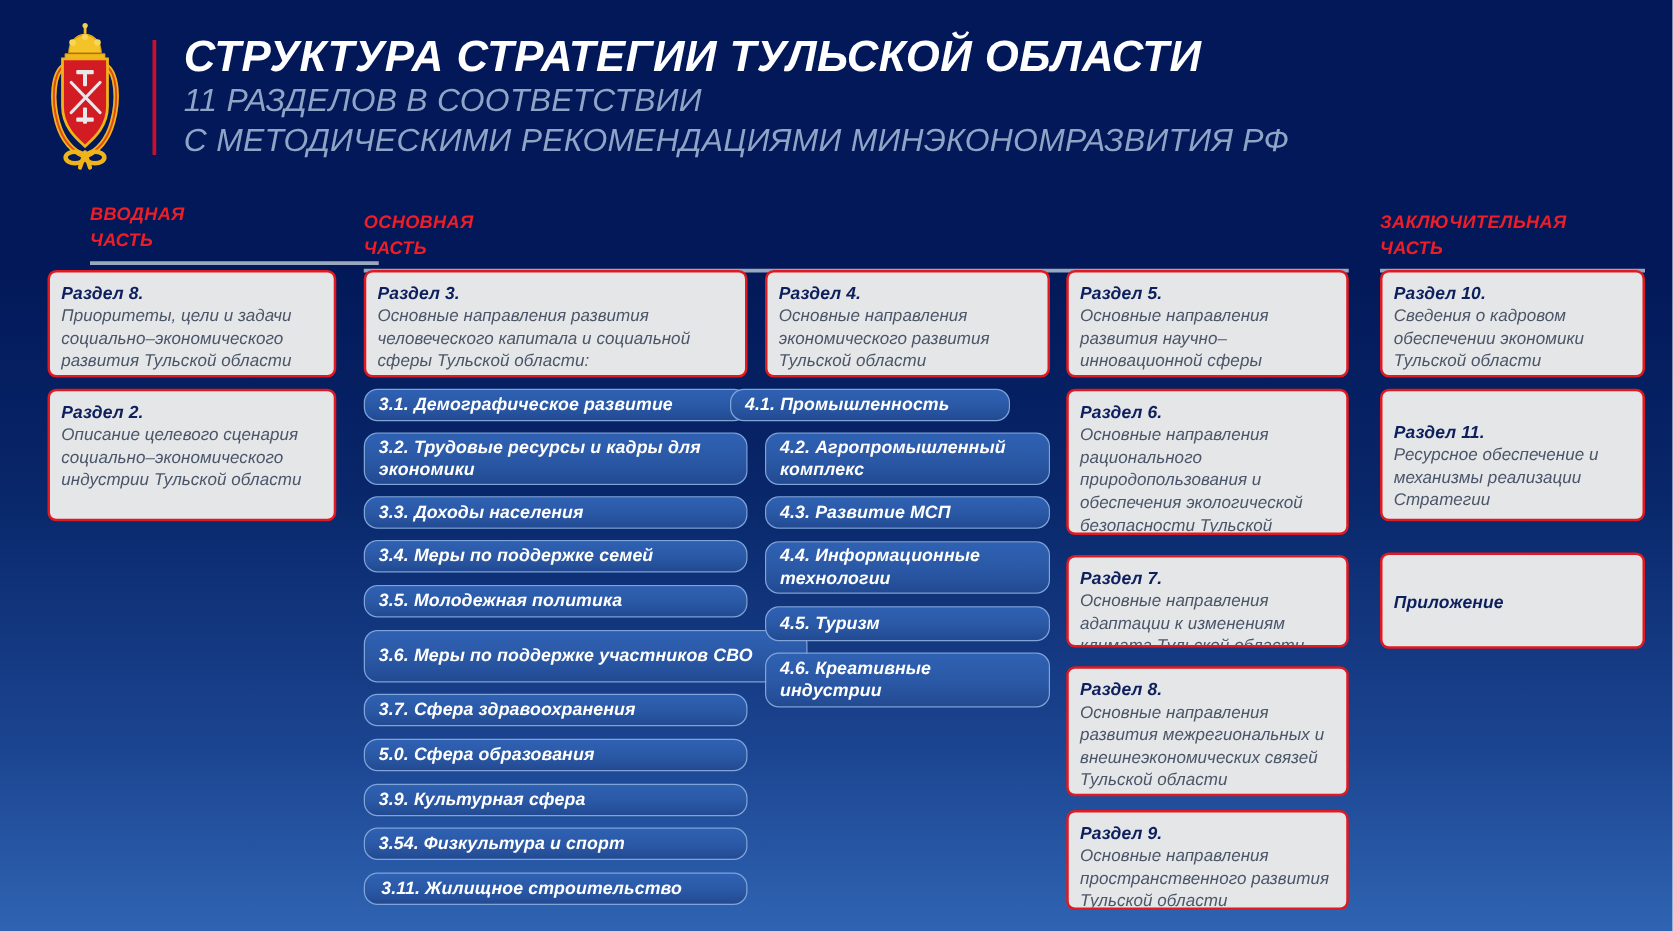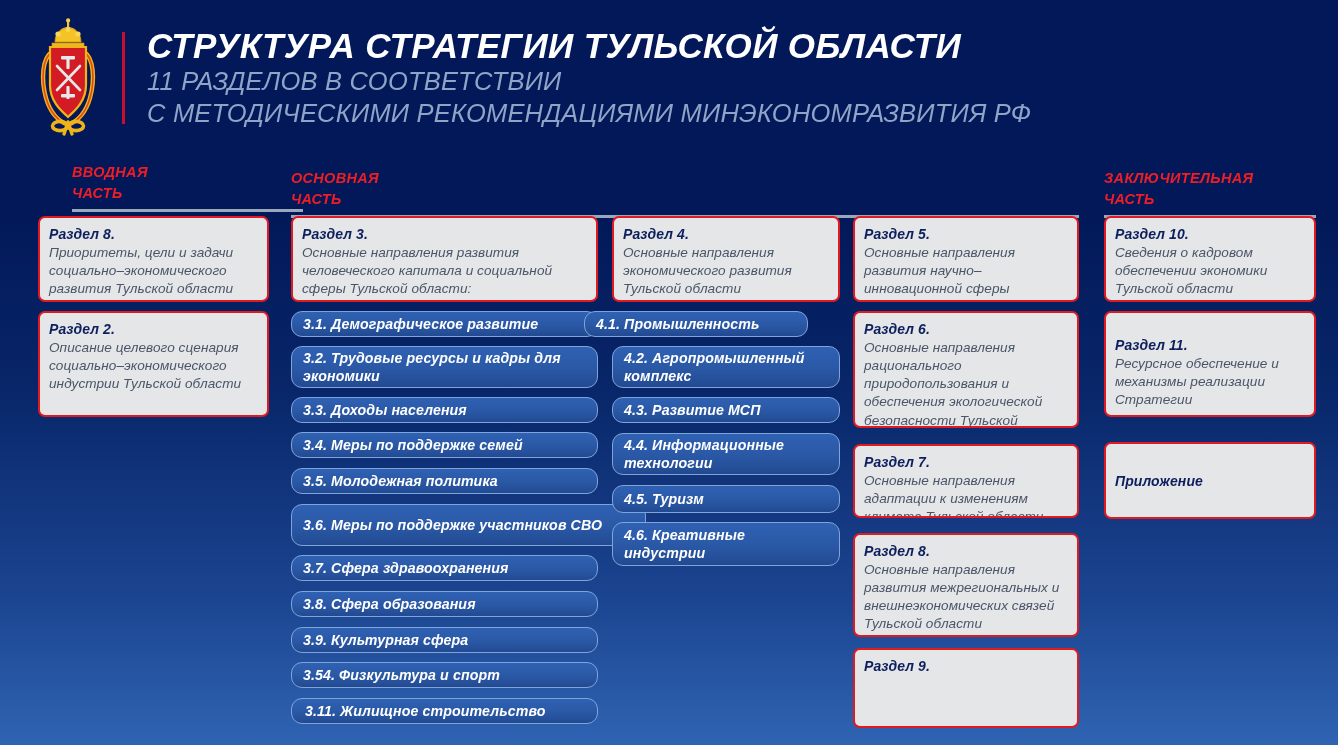--- a/index.html
+++ b/index.html
@@ -243,21 +243,21 @@
 <div class="pill" style="left:291px; top:468px; width:307px; height:26px;">
   <span>3.5. Молодежная политика</span>
 </div>
 <div class="pill" style="left:291px; top:504px; width:355px; height:42px;">
   <span>3.6. Меры по поддержке участников СВО</span>
 </div>
 <div class="pill" style="left:291px; top:555px; width:307px; height:26px;">
   <span>3.7. Сфера здравоохранения</span>
 </div>
 <div class="pill" style="left:291px; top:591px; width:307px; height:26px;">
-  <span>3.8. Сфера образования</span>
+  <span>5.0. Сфера образования</span>
 </div>
 <div class="pill" style="left:291px; top:627px; width:307px; height:26px;">
   <span>3.9. Культурная сфера</span>
 </div>
 <div class="pill" style="left:291px; top:662px; width:307px; height:26px;">
   <span>3.54. Физкультура и спорт</span>
 </div>
 <div class="pill" style="left:291px; top:698px; width:307px; height:26px;padding-left:13px;">
   <span>3.11. Жилищное строительство</span>
 </div>
@@ -301,20 +301,21 @@
   <div class="card-body">Основные направления адаптации к изменениям климата Тульской области</div>
 </div>
 
 <div class="card" style="left:853px; top:533px; width:226px; height:104px;">
   <div class="card-title">Раздел 8.</div>
   <div class="card-body">Основные направления развития межрегиональных и внешнеэкономических связей Тульской области</div>
 </div>
 
 <div class="card" style="left:853px; top:648px; width:226px; height:80px;">
   <div class="card-title">Раздел 9.</div>
+  <div class="card-body">Основные направления пространственного развития Тульской области</div>
 </div>
 
 <div class="card" style="left:1104px; top:216px; width:212px; height:86px;">
   <div class="card-title">Раздел 10.</div>
   <div class="card-body">Сведения о кадровом обеспечении экономики Тульской области</div>
 </div>
 
 <div class="card" style="left:1104px; top:311px; width:212px; height:106px; padding-top:23px;">
   <div class="card-title">Раздел 11.</div>
   <div class="card-body">Ресурсное обеспечение и механизмы реализации Стратегии</div>

